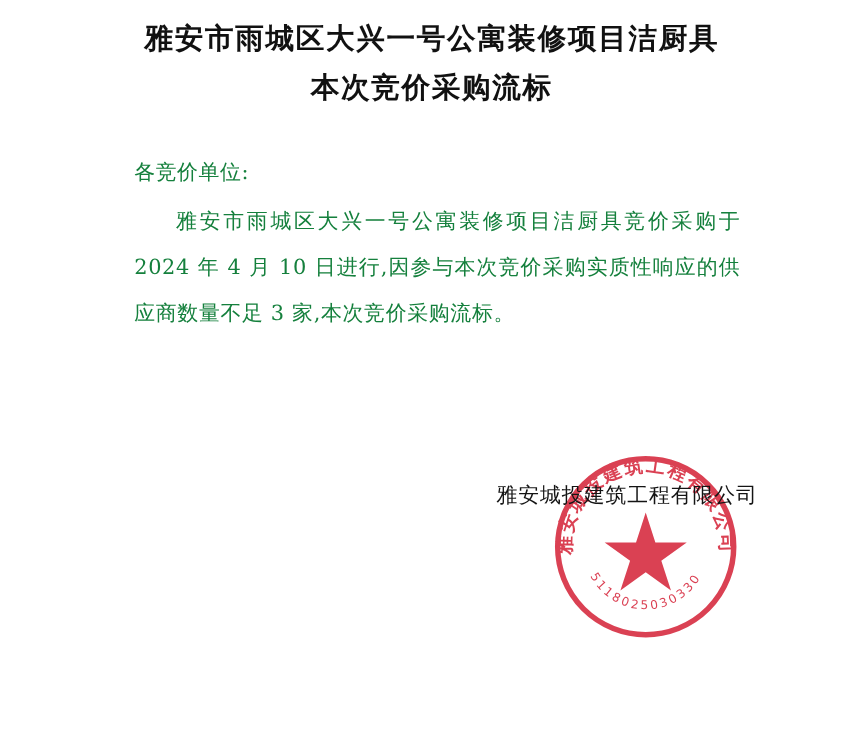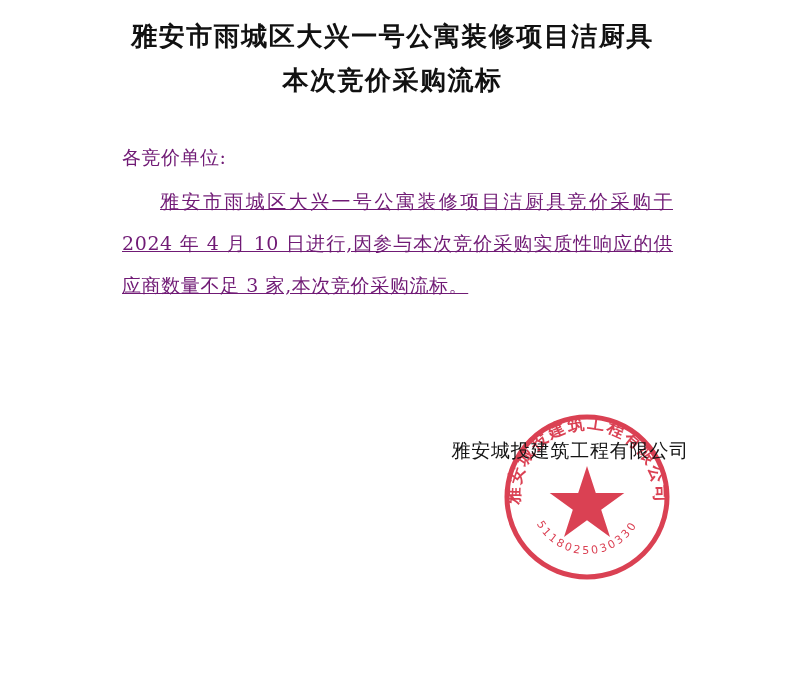--- a/index.html
+++ b/index.html
@@ -29,32 +29,31 @@
     font-size: 26px;
     font-weight: bold;
     letter-spacing: 1.5px;
     line-height: 44px;
     color: #111111;
   }
   .body-block {
     margin: 34px 112px 0 122px;
     font-size: 19px;
     line-height: 42px;
-    color: #701a75;
+    color: #15803d;
   }
   .salutation {
     margin-bottom: 2px;
     letter-spacing: 0.5px;
   }
   .para {
     text-indent: 2em;
     text-align: justify;
     letter-spacing: 0.6px;
     margin: 0;
-    text-decoration: underline;
   }
   .para + .para {
     margin-top: 4px;
   }
   .signature {
     position: absolute;
     right: 96px;
     top: 430px;
     text-align: center;
     font-size: 19px;

